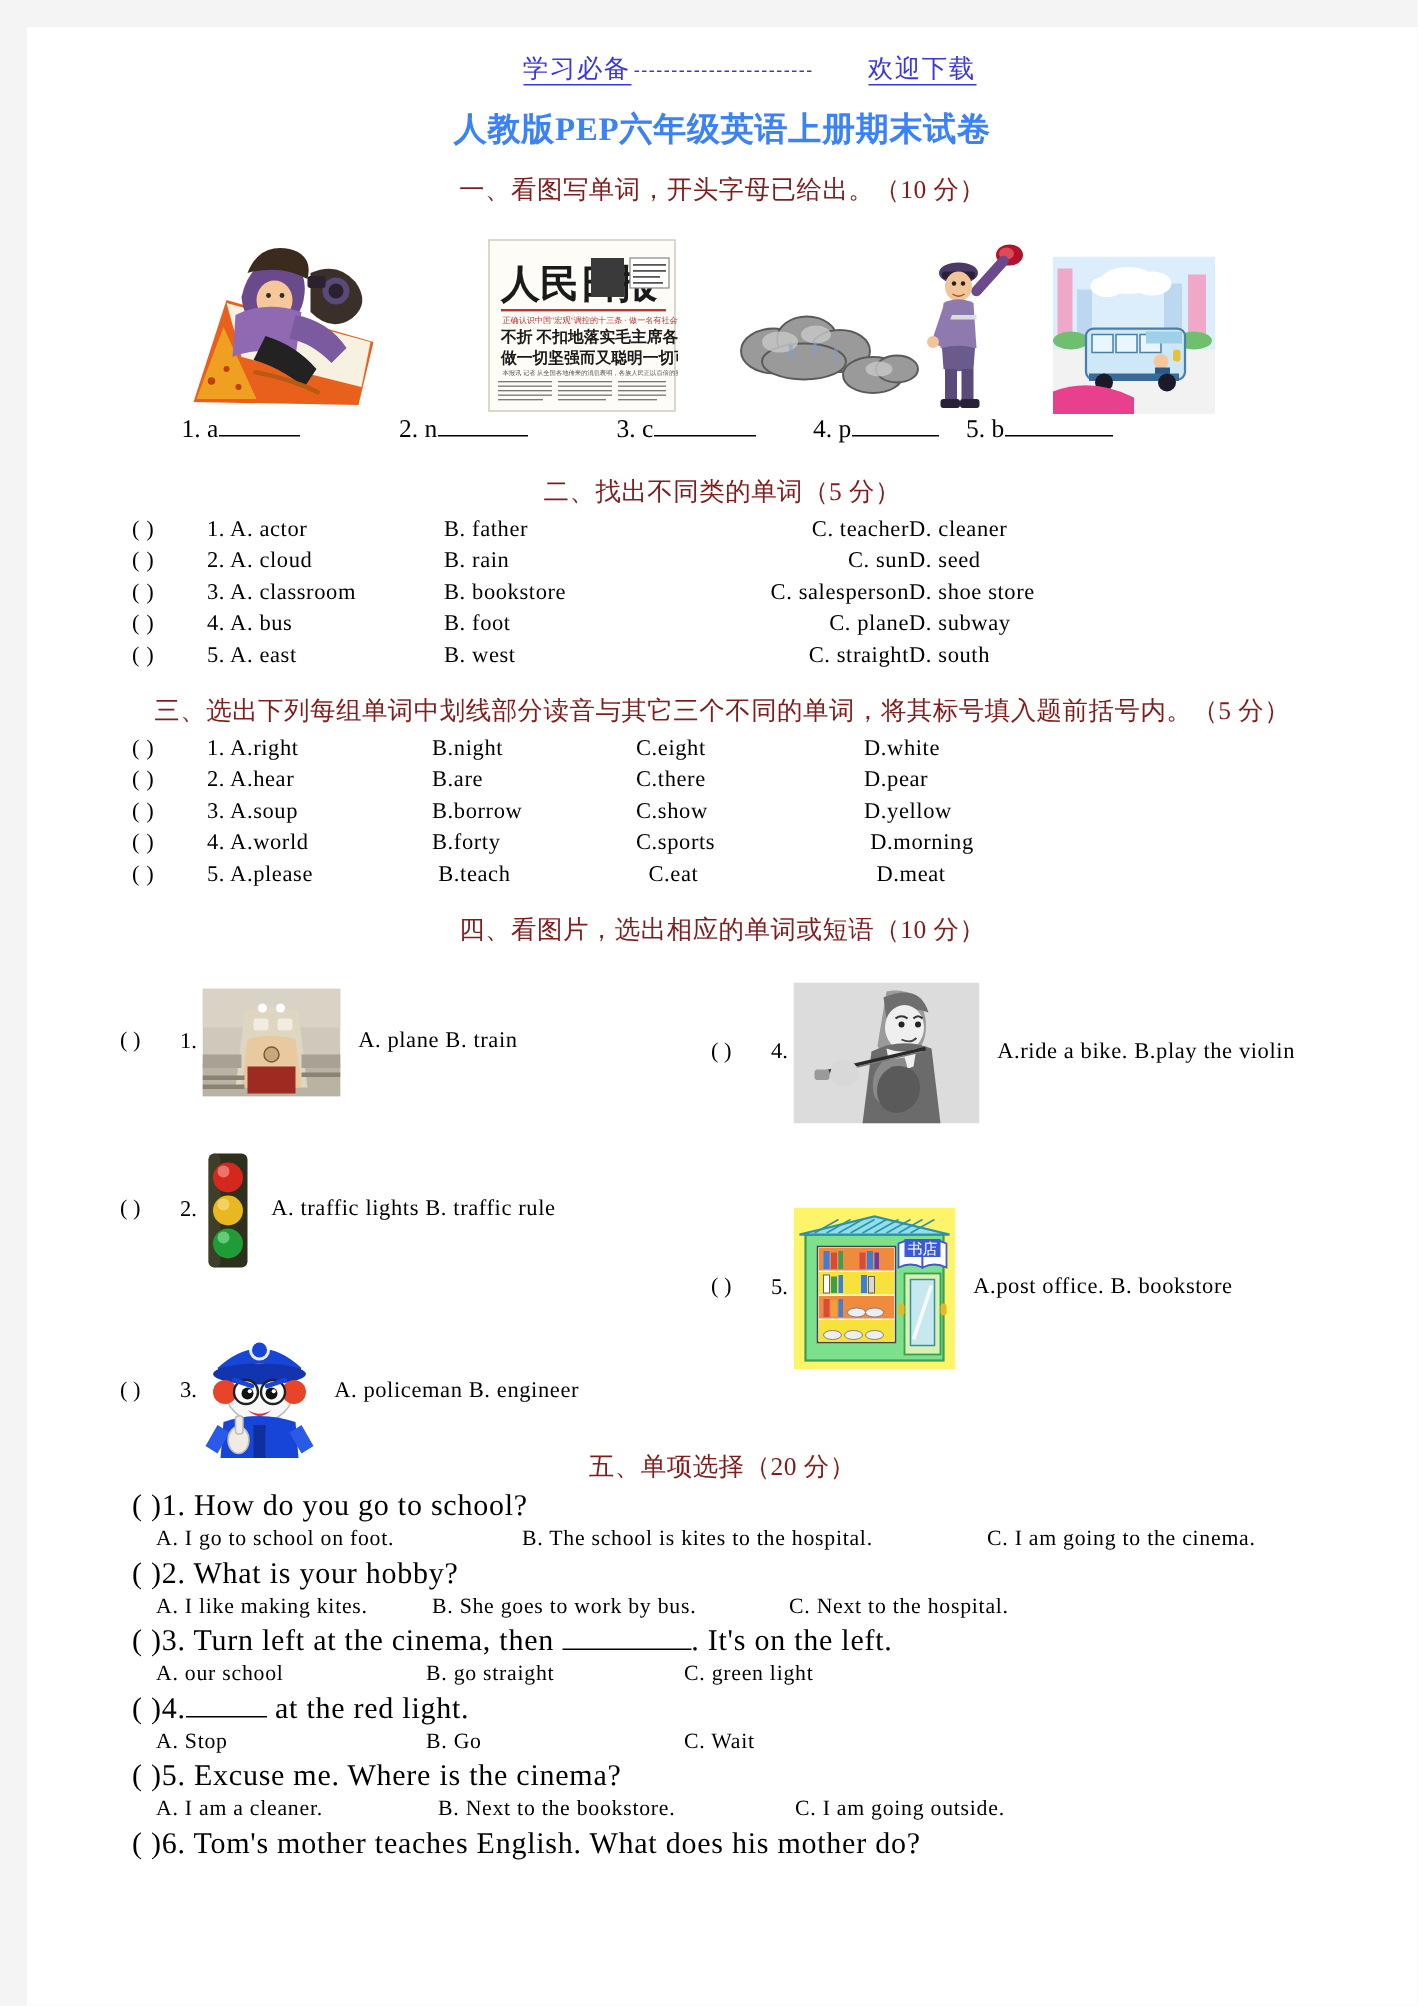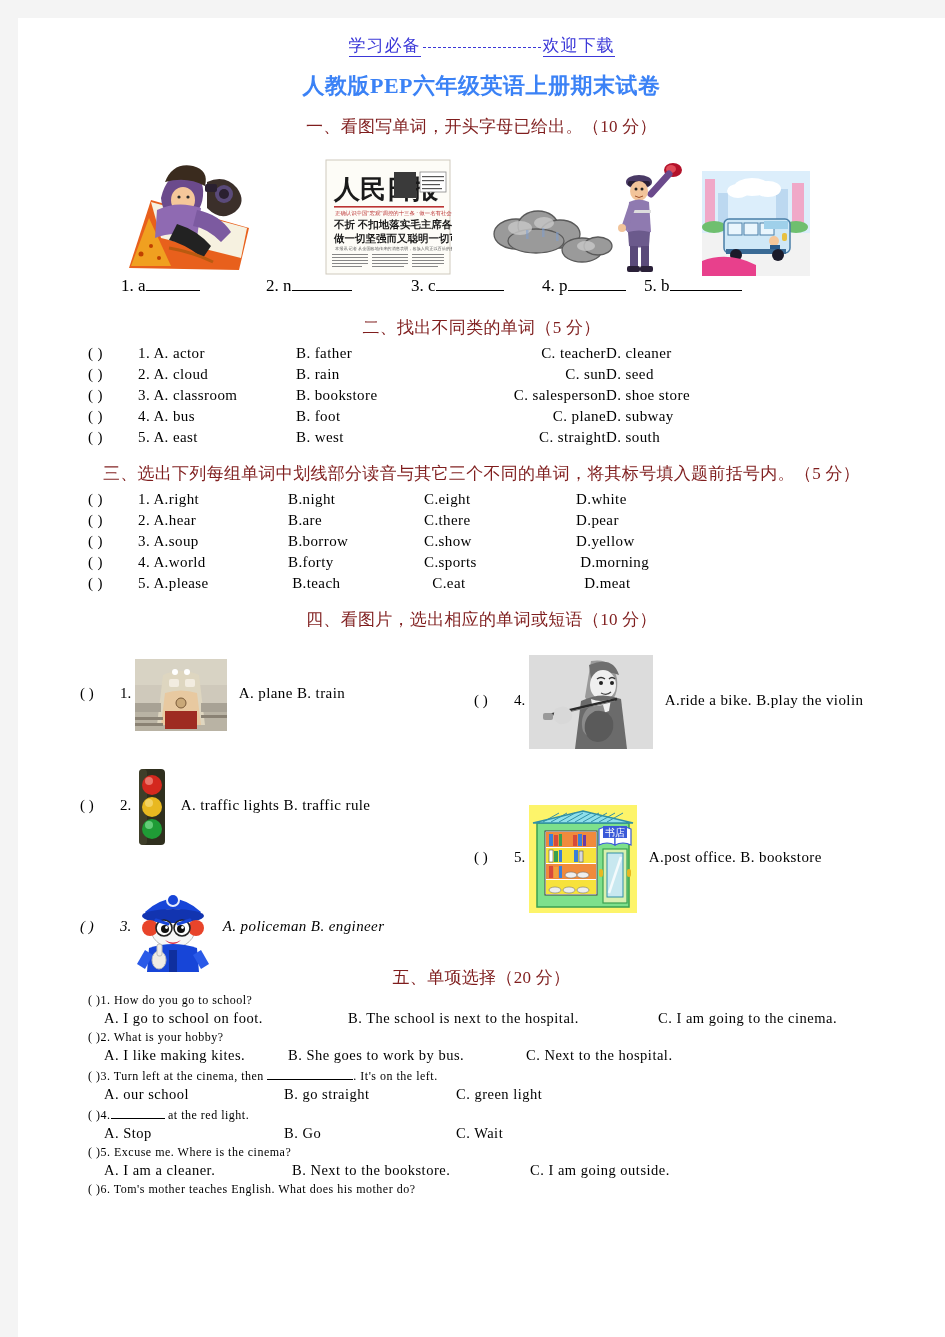--- a/index.html
+++ b/index.html
@@ -36,20 +36,21 @@
     text-align: center;
     color: #3b38d8;
     font-size: 17px;
     letter-spacing: 1px;
     padding-top: 16px;
     white-space: nowrap;
   }
   .watermark .wm-text {
     border-bottom: 1px solid #3b38d8;
     padding-bottom: 1px;
+    margin-left: 36px;
   }
   .watermark .wm-dash {
     display: inline-block;
     width: 118px;
     border-bottom: 1px dashed #3b38d8;
     vertical-align: 3px;
     margin: 0 2px;
   }
 
   
@@ -123,21 +124,21 @@
 
   
   .s4-wrap { position: relative; height: 315px; margin-top: 6px; }
   .s4-item { position: absolute; white-space: nowrap; font-size: 15px; }
   .s4-paren { display: inline-block; width: 40px; }
   .s4-img { display: inline-block; vertical-align: middle; }
   .s4-txt { margin-left: 8px; letter-spacing: 0.4px; }
 
   
   .mc-q {
-    font-size: 12px;
+    font-size: 20px;
     margin-left: 22px;
     margin-bottom: 2px;
     white-space: nowrap;
     letter-spacing: 0.5px;
   }
   .mc-opts {
     font-size: 14.5px;
     margin-left: 38px;
     margin-bottom: 3px;
     white-space: nowrap;
@@ -453,21 +454,21 @@
             <circle cx="14" cy="14" r="4" fill="#f0877c" opacity="0.8"></circle>
             <circle cx="17" cy="40" r="10" fill="#e8b820"></circle>
             <circle cx="14" cy="36" r="4" fill="#f5d870" opacity="0.8"></circle>
             <circle cx="17" cy="62" r="10" fill="#1f9c36"></circle>
             <circle cx="14" cy="58" r="4" fill="#76d88a" opacity="0.8"></circle>
           </svg>
         </span>
         <span class="s4-txt">A.  traffic  lights    B.  traffic  rule</span>
       </div>
 
-      <div class="s4-item" style="left:14px; top:245px;font-style:italic;">
+      <div class="s4-item" style="left:14px; top:245px;">
         <span class="s4-paren">(       )</span><span>3.</span>
         <span class="s4-img">
           <svg class="ill" width="76" height="92" viewBox="0 0 76 92">
             <ellipse cx="38" cy="44" rx="23" ry="22" fill="#f7f7f7" stroke="#bbb" stroke-width="1"></ellipse>
             <path d="M10 30 q28 -26 56 0 l-4 6 q-24 -18 -48 0z" fill="#1745d8"></path>
             <ellipse cx="38" cy="34" rx="31" ry="7" fill="#1234b0"></ellipse>
             <circle cx="38" cy="18" r="7" fill="#fff" opacity="0.9"></circle>
             <circle cx="38" cy="18" r="5" fill="#1745d8"></circle>
             <circle cx="15" cy="46" r="8" fill="#e8442a"></circle>
             <circle cx="61" cy="46" r="8" fill="#e8442a"></circle>
@@ -576,21 +577,21 @@
       </div>
     </div>
 
     <div class="sec-head">五、单项选择（20 分）</div>
 
     <div class="mc-q">
       <span>(      )</span><span>1.</span>
       <span>How do you go to school?</span>
     </div>
     <div class="mc-opts">
-      <span class="op" style="width:244px;">A. I go to school on foot.</span><span class="op" style="width:310px;">B. The school is next to the hospital.</span><span class="op">C. I am going to the cinema.</span>
+      <span class="op" style="width:244px;">A. I go to school on foot.</span><span class="op" style="width:310px;">B. The school is kites to the hospital.</span><span class="op">C. I am going to the cinema.</span>
     </div>
 
     <div class="mc-q">
       <span>(      )</span><span>2.</span>
       <span>What is your hobby?</span>
     </div>
     <div class="mc-opts">
       <span class="op" style="width:184px;">A. I like making kites.</span><span class="op" style="width:238px;">B. She goes to work by bus.</span><span class="op">C. Next to the hospital.</span>
     </div>
 

